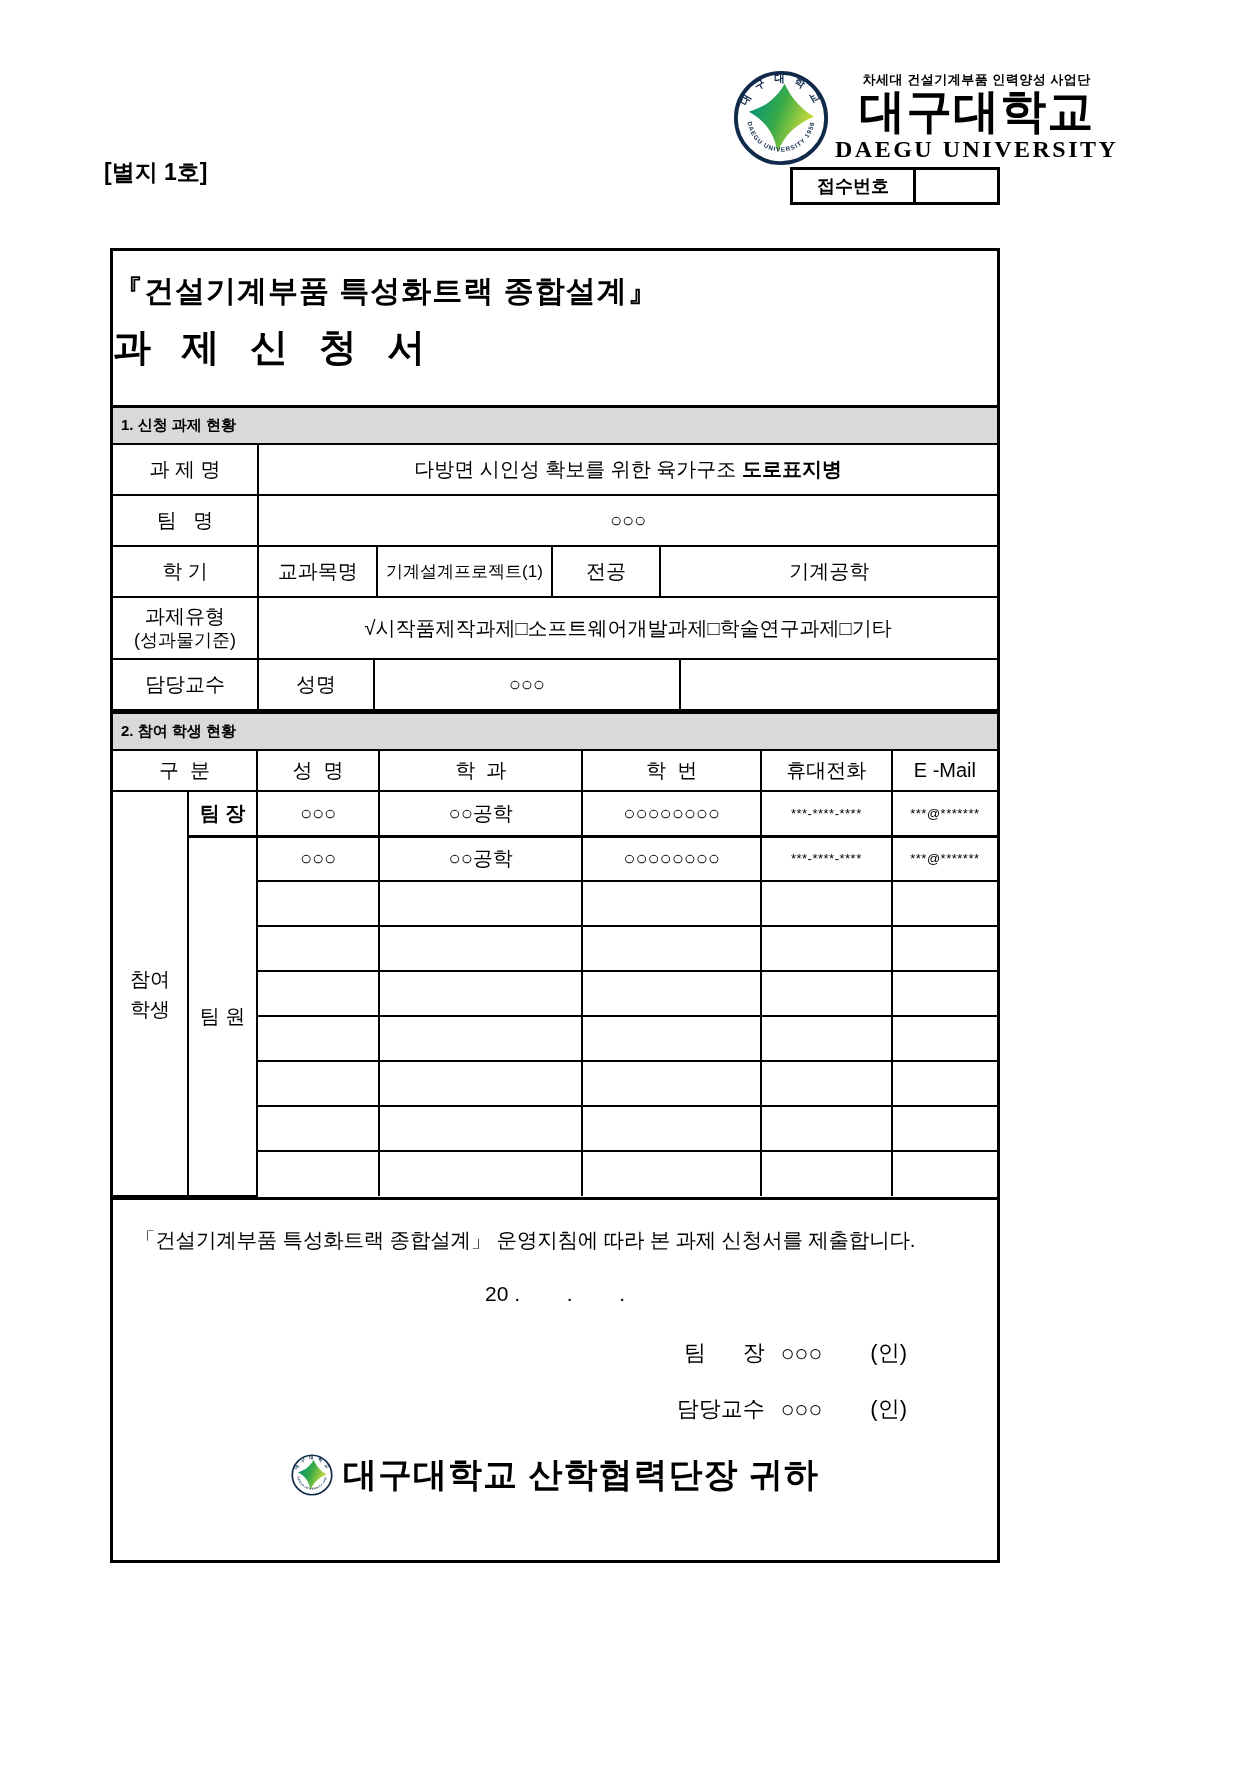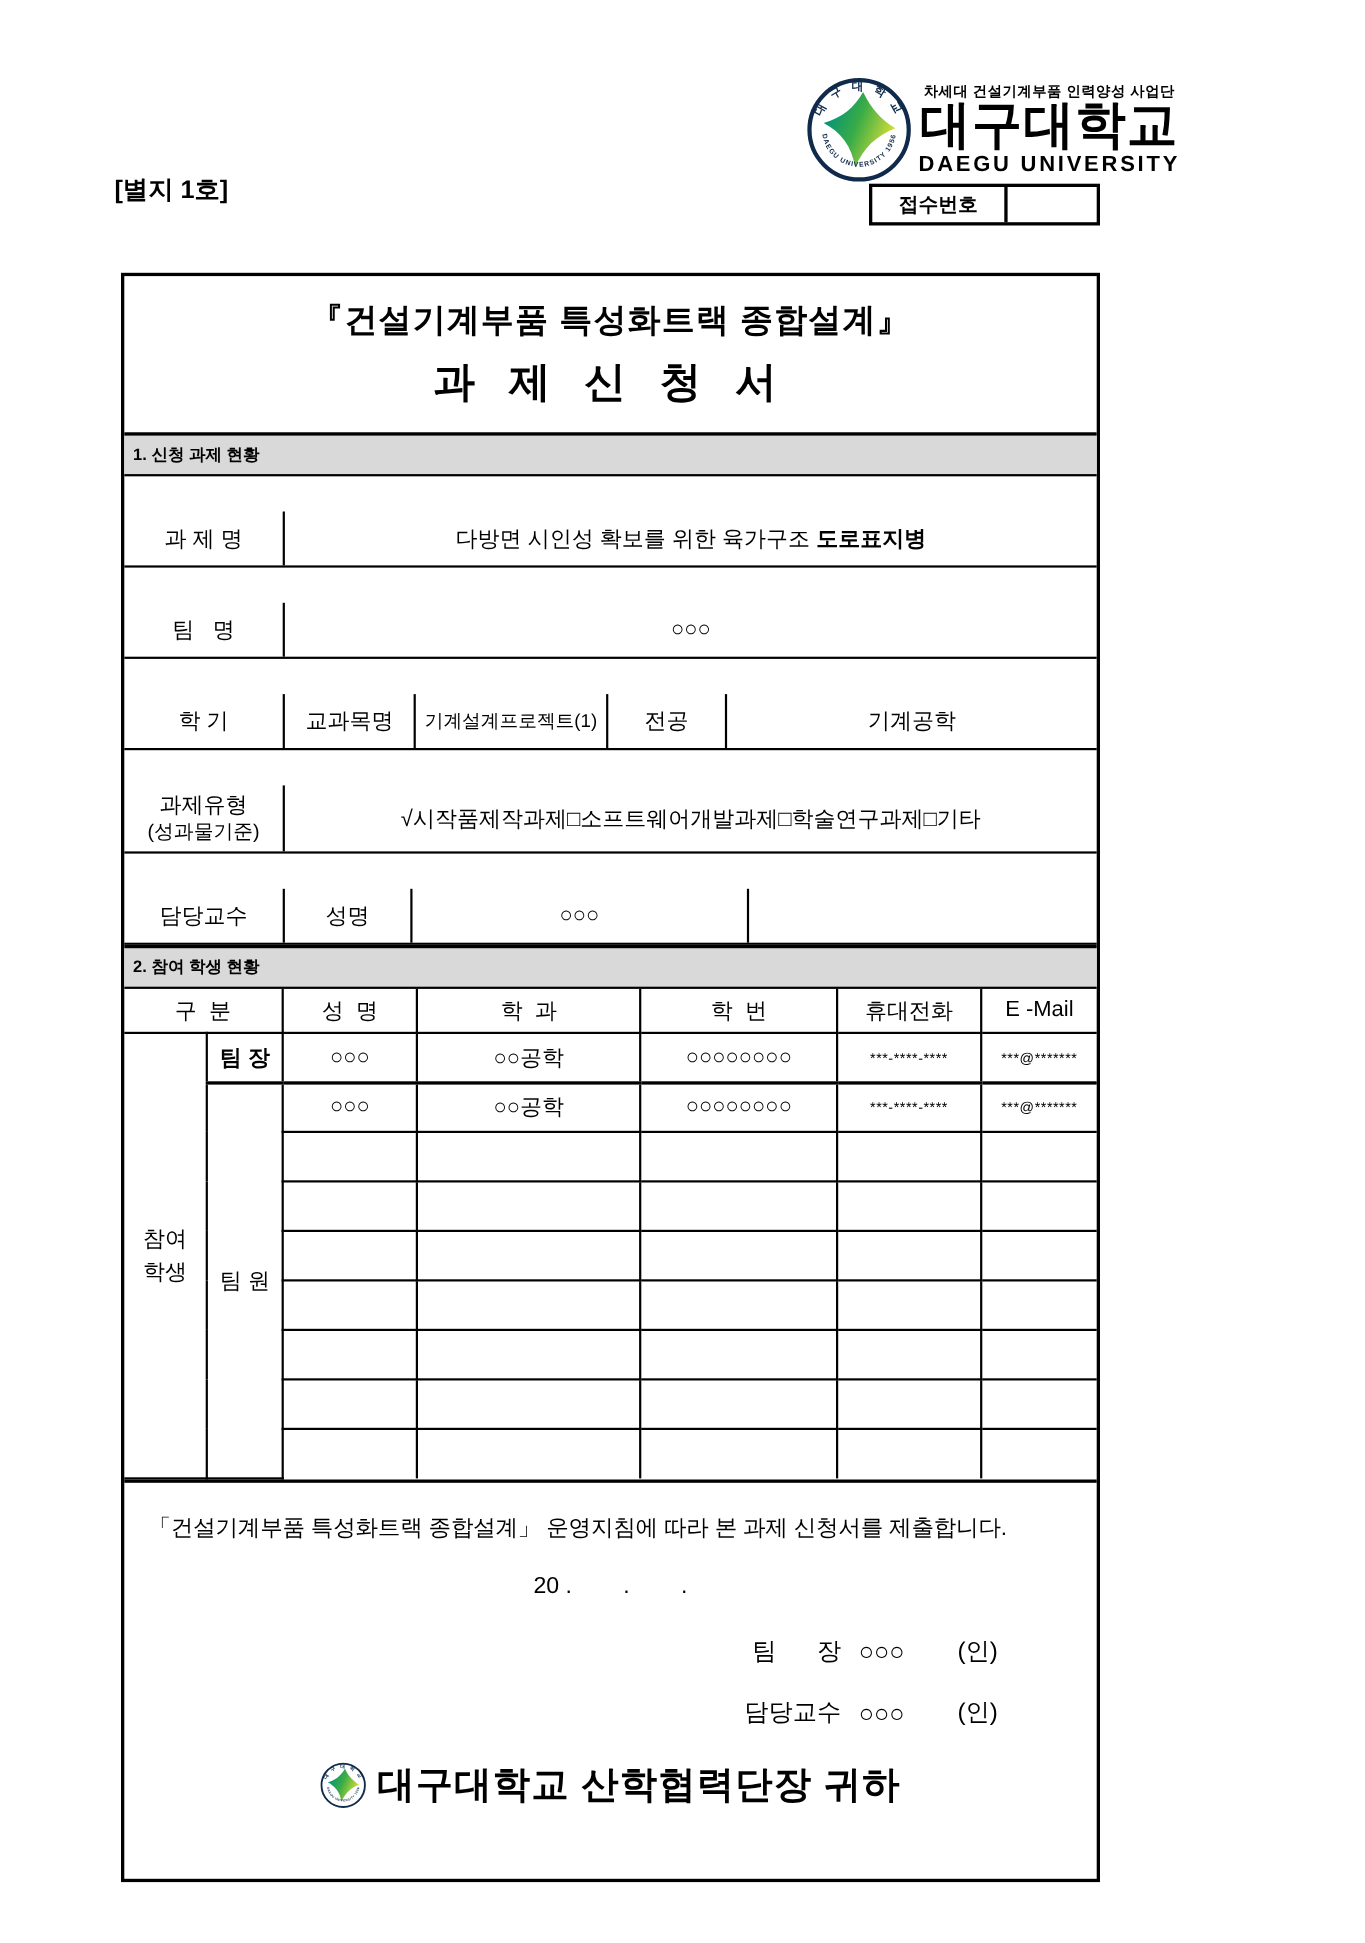--- a/index.html
+++ b/index.html
@@ -5,39 +5,39 @@
   html,body{margin:0;padding:0;background:#ffffff;}
   body{font-family:"Liberation Sans","DejaVu Sans",sans-serif;color:#000;}
   .page{position:relative;width:1241px;height:1766px;background:#fff;overflow:hidden;}
 
   
   .brand{position:absolute;top:70px;left:733px;display:flex;align-items:center;gap:6px;}
   .emblem{flex:0 0 auto;}
   .brand-text{display:flex;flex-direction:column;align-items:center;line-height:1.05;}
   .brand-program{font-size:13px;font-weight:bold;letter-spacing:0.5px;white-space:pre;}
   .brand-kr{font-size:46px;font-weight:bold;letter-spacing:1px;transform:scaleY(1.02);}
-  .brand-en{font-size:20px;font-weight:bold;letter-spacing:2.5px;margin-top:2px;}
+  .brand-en{font-size:24px;font-weight:bold;letter-spacing:2.5px;margin-top:2px;font-family:Liberation Serif, serif;}
 
   .attachment{position:absolute;top:157px;left:104px;font-size:23px;font-weight:bold;}
 
   .receipt{position:absolute;top:167px;left:790px;width:210px;height:38px;border:3px solid #000;display:flex;box-sizing:border-box;}
   .receipt .lbl{width:120px;border-right:3px solid #000;display:flex;align-items:center;justify-content:center;font-size:18px;font-weight:bold;}
   .receipt .val{flex:1;}
 
   
   .main{position:absolute;top:248px;left:110px;width:890px;box-sizing:border-box;border:3px solid #000;background:#fff;}
 
-  .title-block{text-align:center;padding:20px 0 20px 0;}
+  .title-block{padding:20px 0 32px 0;}
   .title-line1{font-size:30px;font-weight:bold;letter-spacing:1px;}
   .title-line2{font-size:38px;font-weight:bold;letter-spacing:10px;margin-top:10px;}
 
   .bar{background:#d9d9d9;border-top:3px solid #000;border-bottom:2px solid #000;font-size:15px;font-weight:bold;padding:8px 8px;box-sizing:border-box;}
 
   
-  .s1row{display:flex;align-items:stretch;border-bottom:2px solid #000;min-height:51px;box-sizing:border-box;margin-top:32px;}
+  .s1row{display:flex;align-items:stretch;border-bottom:2px solid #000;min-height:51px;box-sizing:border-box;}
   .s1row:last-of-type{border-bottom:none;}
   .s1row .c{display:flex;align-items:center;justify-content:center;box-sizing:border-box;font-size:20px;white-space:pre;}
   .s1row .c + .c{border-left:2px solid #000;}
   .w-lab{width:16.3%;}
   .w-b{width:26.4%;}
   .w-c{width:13.5%;}
   .w-d{width:19.7%;font-size:17px !important;}
   .w-e{width:12.3%;}
   .flex1{flex:1;}
   .row-type{min-height:62px;}

